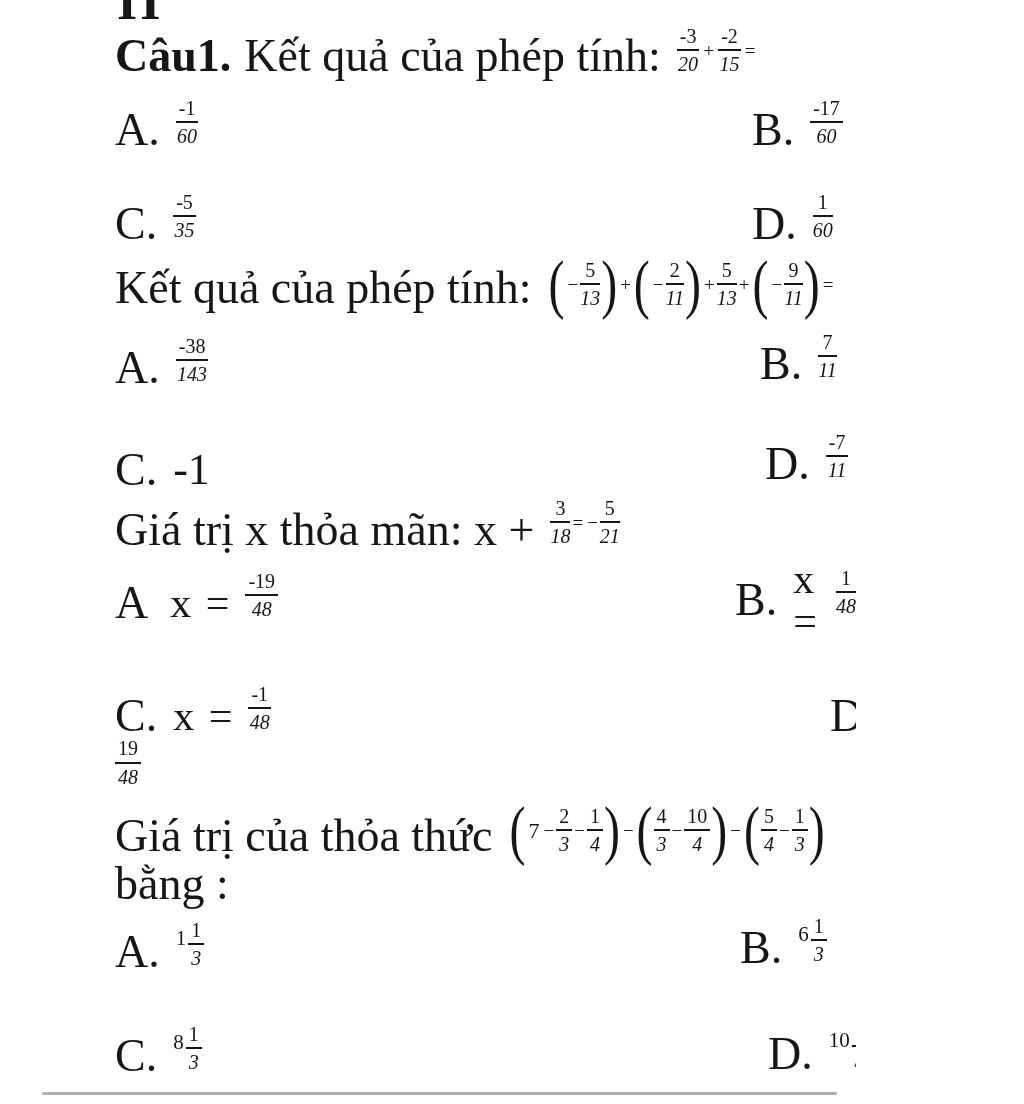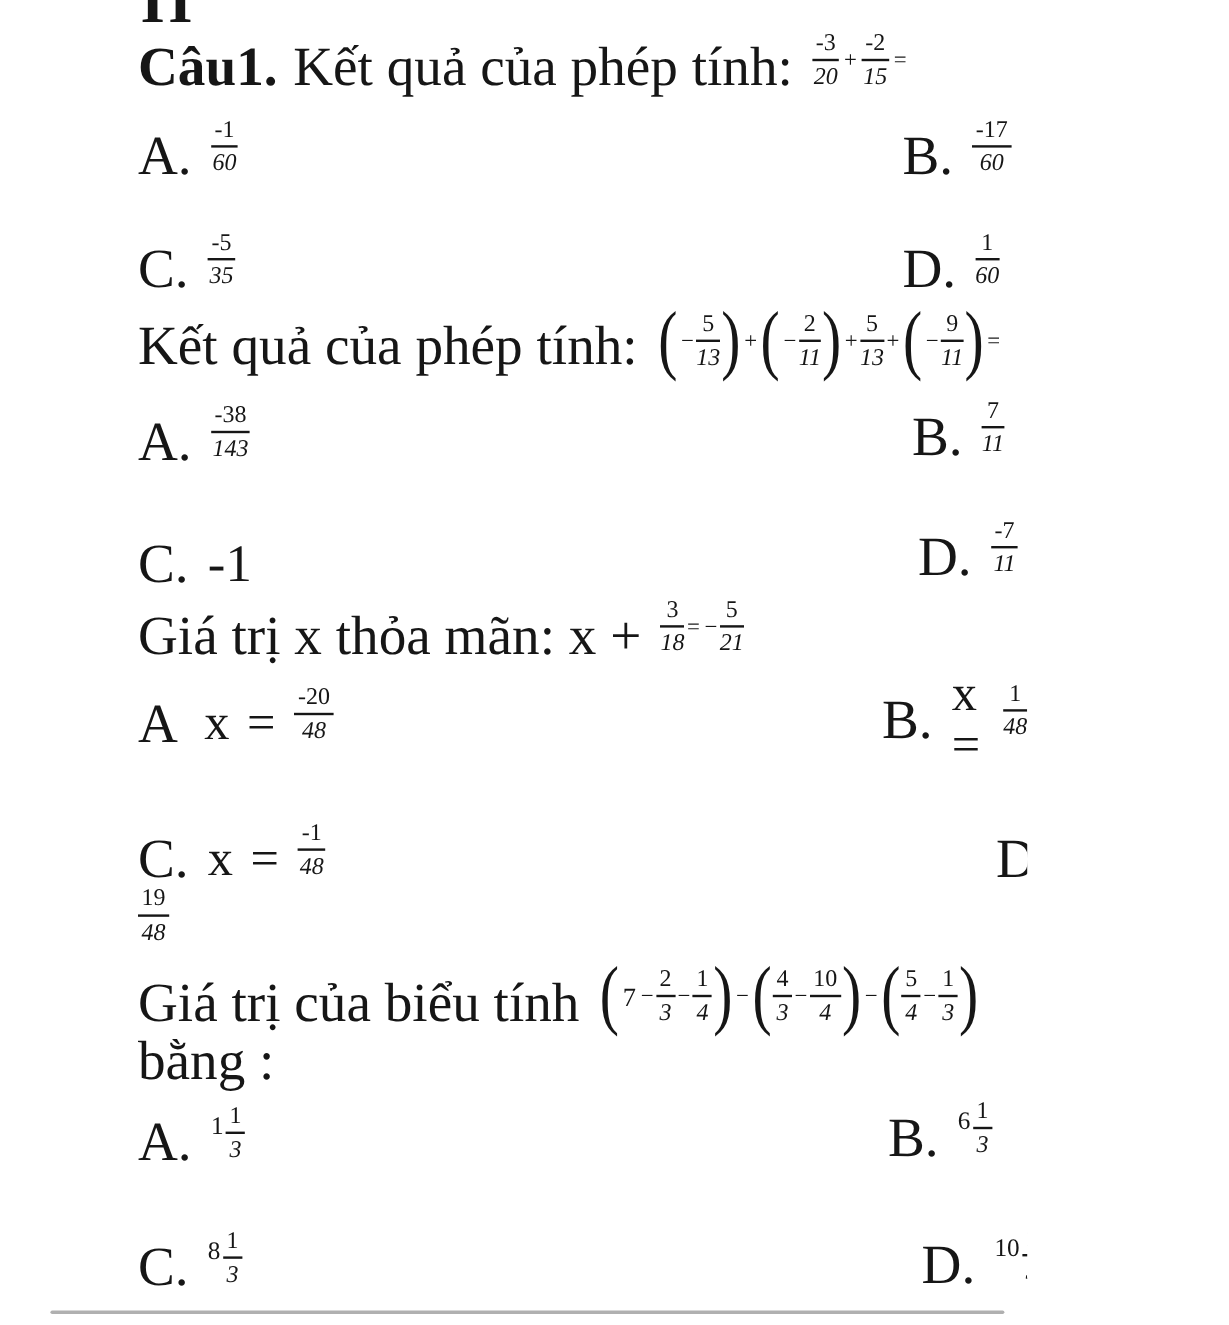--- a/index.html
+++ b/index.html
@@ -169,21 +169,21 @@
         <span class="num">5</span>
         <span class="den">21</span>
       </span>
     </span>
   </div>
 
   <div class="opt" style="left:115px;top:575px;">
     <span class="letter" style="margin-right:22px;">A</span>
     <span class="xeq">x =</span>
     <span class="frac">
-      <span class="num">-20</span>
+      <span class="num">-19</span>
       <span class="den">48</span>
     </span>
   </div>
   <div class="opt" style="left:735px;top:572px;">
     <span class="letter">B.</span>
     <span class="xeq">x =</span>
     <span class="frac">
       <span class="num">1</span>
       <span class="den">48</span>
     </span>
@@ -202,21 +202,21 @@
   </div>
 
   <div class="opt" style="left:115px;top:740px;">
     <span class="frac" style="margin-bottom:11px;">
       <span class="num">19</span>
       <span class="den">48</span>
     </span>
   </div>
 
   <div class="qtitle" style="left:115px;top:810px;">
-    <span class="qprompt">Giá trị của biểu tính</span>
+    <span class="qprompt">Giá trị của thỏa thức</span>
     <span class="qmath" style="transform:translateY(-6px);">
       <span class="paren">(</span>
       <span class="mint">7</span>
       <span class="mop tight">−</span>
       <span class="frac">
         <span class="num">2</span>
         <span class="den">3</span>
       </span>
       <span class="mop tight">−</span>
       <span class="frac">

